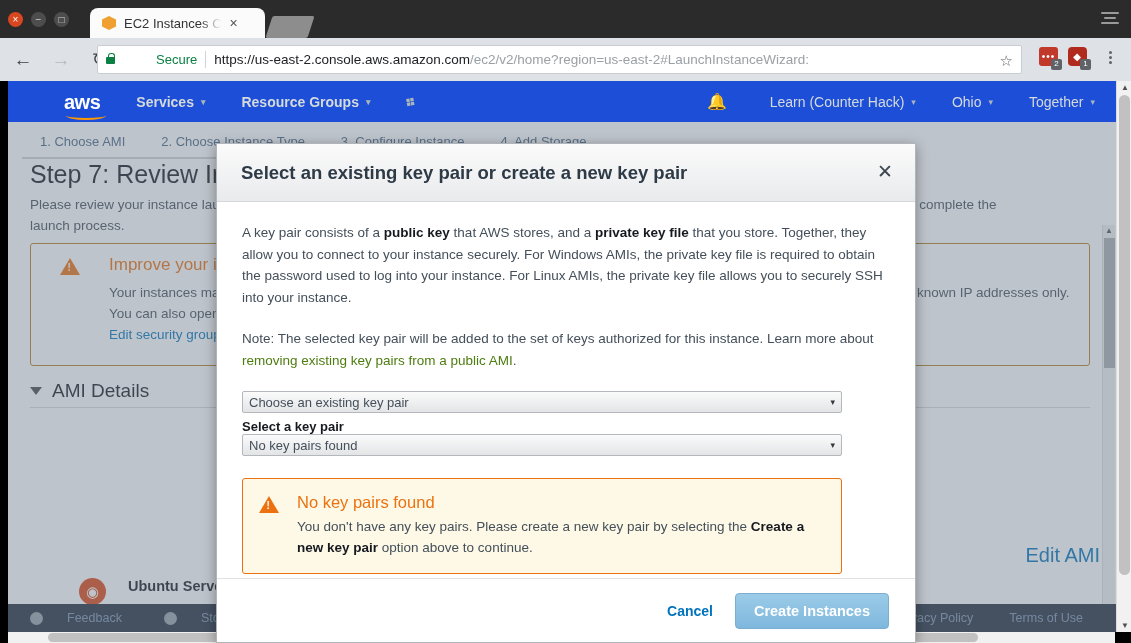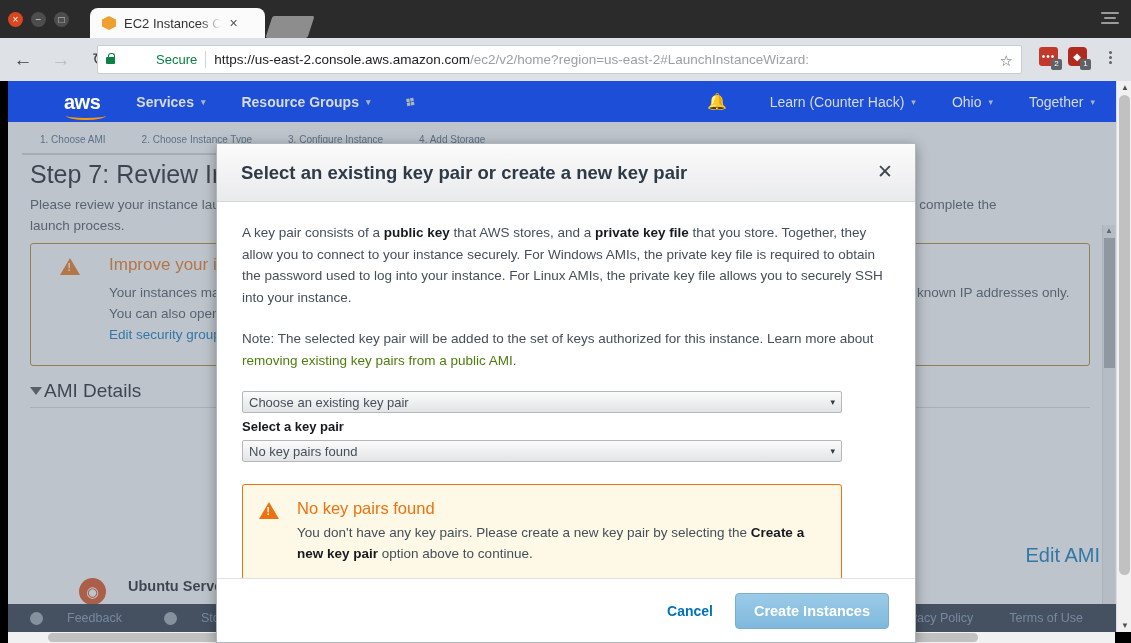--- a/index.html
+++ b/index.html
@@ -171,21 +171,21 @@
 
   
   .page-body {
     position:absolute; left:0; top:41px; width:1115px; height:510px;
     background:#fff;
   }
   .wizard-tabs {
     position:absolute; left:14px; top:8px; display:flex; gap:0;
   }
   .wz-tab {
-    font-size:10px; color:#4a6785; padding:4px 18px 8px 18px;
+    font-size:13px; color:#4a6785; padding:4px 18px 8px 18px;
     border-bottom:2px solid #cfd4d9; white-space:nowrap;
   }
   .step-title {
     position:absolute; left:22px; top:38px;
     font-size:25px; color:#16191f; font-weight:normal;
   }
   .step-desc {
     position:absolute; left:22px; top:72px; width:1000px;
     font-size:13.5px; color:#444f5a; line-height:21px;
   }
@@ -204,21 +204,21 @@
   .tri::after {
     content:"!"; position:absolute; left:-2.5px; top:4px; color:#fff; font-size:10px; font-weight:bold;
   }
   .warn-title {
     position:absolute; left:78px; top:11px; font-size:17px; color:#ec7211;
   }
   .warn-lines { position:absolute; left:78px; top:38px; font-size:13.5px; color:#444f5a; line-height:21px;}
   .warn-link { color:#0073bb; }
 
   .ami-section-head {
-    position:absolute; left:22px; top:258px; display:flex; align-items:center; gap:2px;
+    position:absolute; left:22px; top:258px; display:flex; align-items:center; gap:10px;
   }
   .tri-down { width:0;height:0;border-left:6px solid transparent;border-right:6px solid transparent;border-top:8px solid #4a4a4a;}
   .ami-section-head .t { font-size:19px; color:#16191f; }
   .ami-rule { position:absolute; left:22px; top:285px; width:1060px; height:1px; background:#d5dbdb; }
 
   .ubuntu-mark {
     position:absolute; left:71px; top:456px; width:27px; height:27px; border-radius:50%;
     background:#dd4814; color:#fff; font-size:15px; text-align:center; line-height:27px;
   }
   .ami-name { position:absolute; left:120px; top:456px; font-size:14.5px; font-weight:bold; color:#16191f; white-space:nowrap;}
@@ -301,21 +301,21 @@
   .m-link { color:#4d7c0f; }
   .m-select {
     width:600px; height:22px;
     background:linear-gradient(#fbfbfb,#e2e4e6);
     border:1px solid #b4b8bd; border-radius:2px;
     font-size:13px; color:#444f5a;
     display:flex; align-items:center; padding:0 6px;
     position:relative; margin-bottom:6px;
   }
   .m-select .ar { position:absolute; right:6px; font-size:9px; color:#30373d; }
-  .m-label { font-size:13px; font-weight:bold; color:#16191f; margin-bottom:6px; }
+  .m-label { font-size:13px; font-weight:bold; color:#16191f; }
   .alertbox {
     margin-top:22px;
     width:600px; min-height:96px;
     border:1px solid #ec7211; border-radius:3px;
     background:#fdf9e6;
     padding:14px 16px 14px 16px;
     display:flex; gap:18px;
   }
   .alert-title { font-size:16.5px; color:#ec7211; margin-bottom:4px;}
   .alert-text { font-size:13.5px; color:#444f5a; line-height:21px; }

